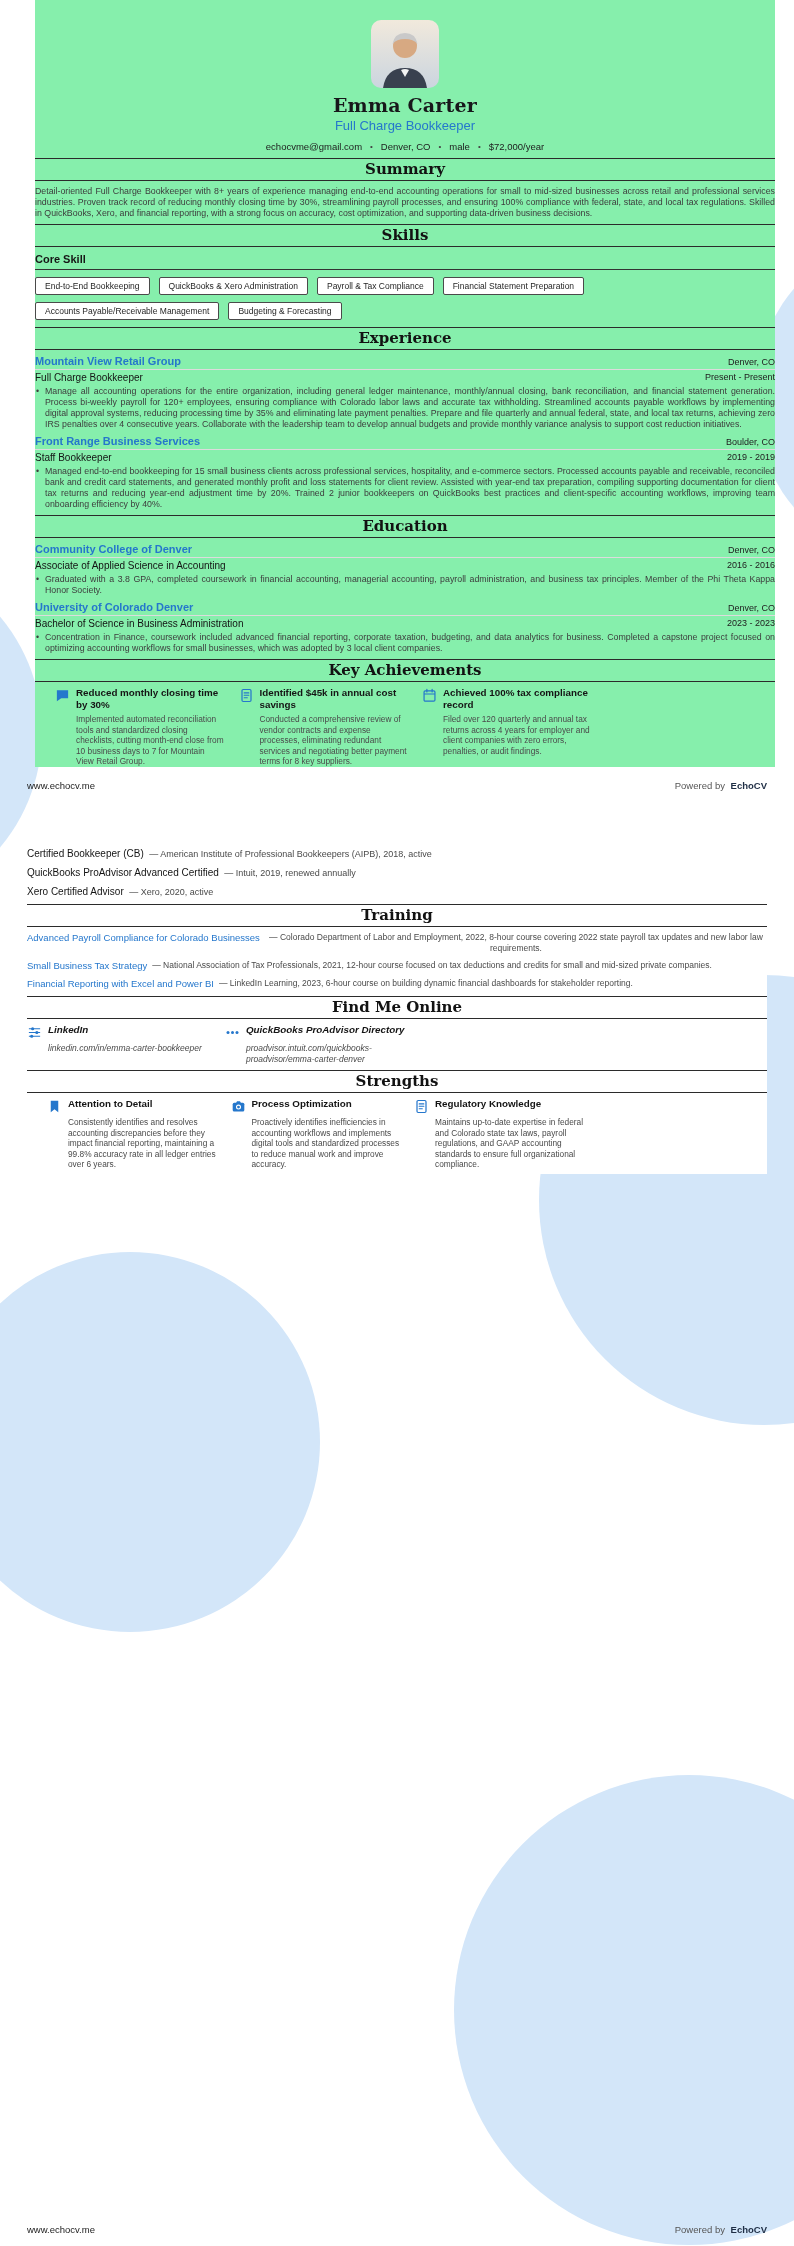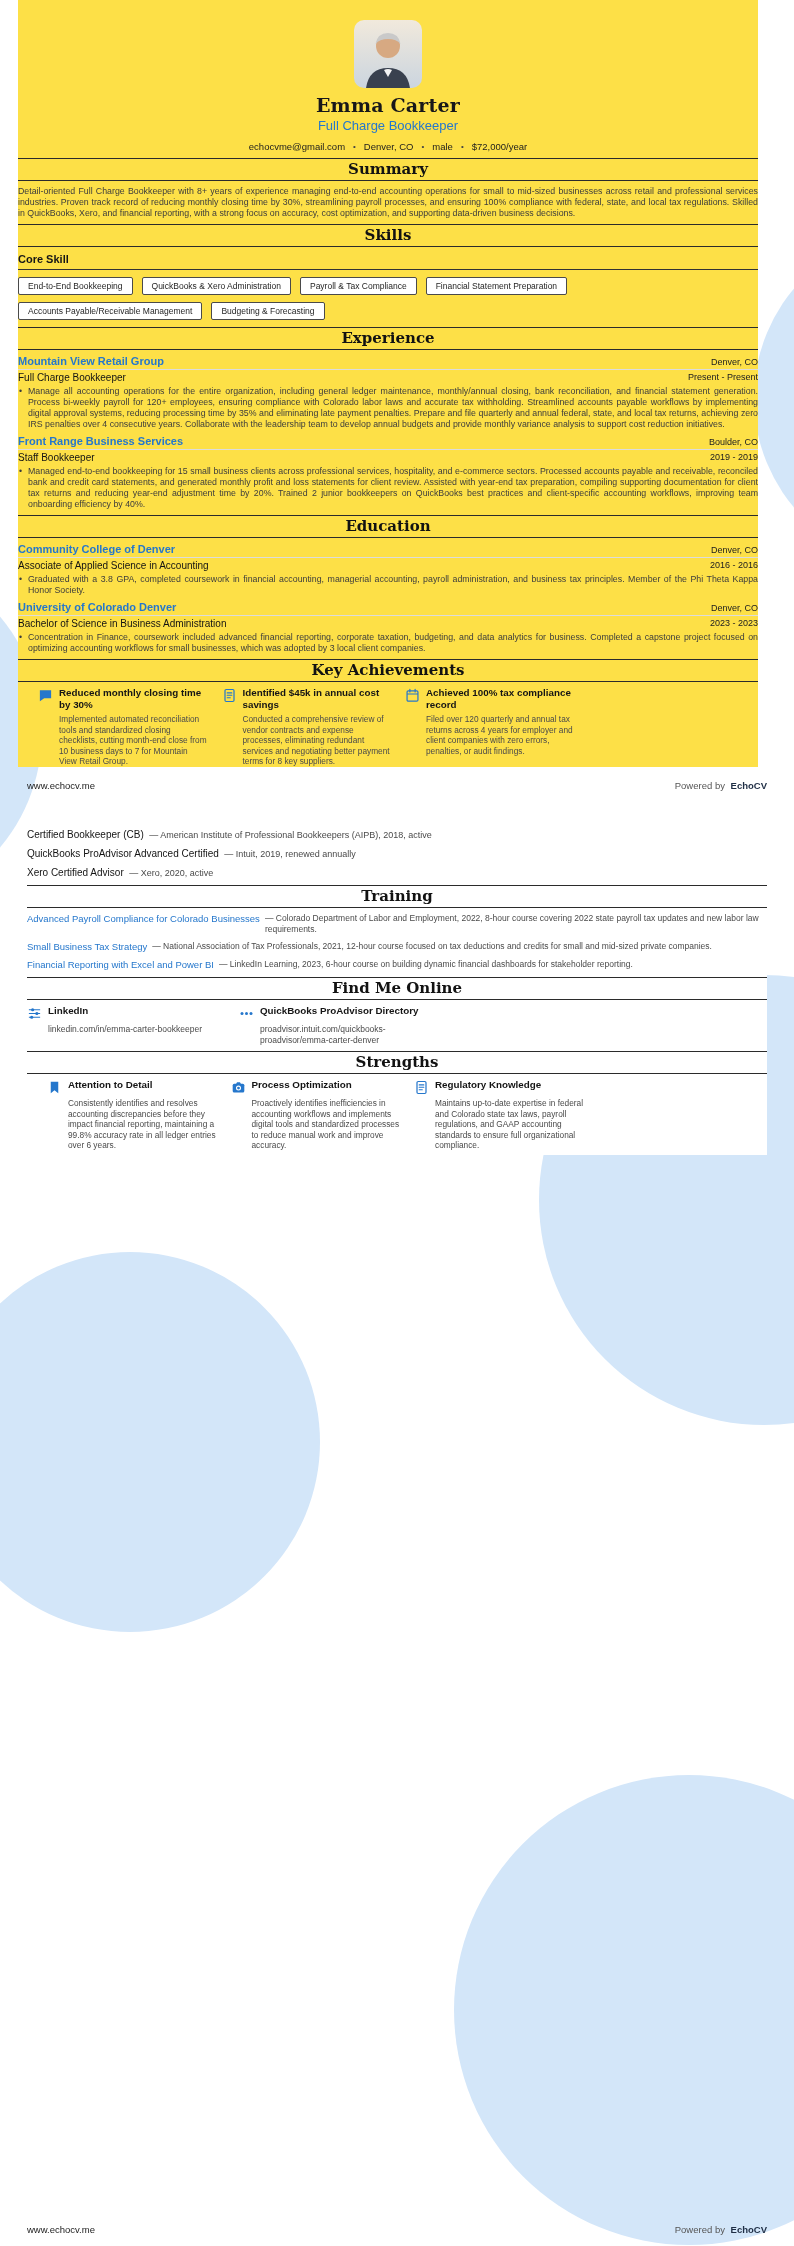--- a/index.html
+++ b/index.html
@@ -9,23 +9,23 @@
   .page { position:relative; width:794px; height:2246px; background:#ffffff; overflow:hidden; }
 
   
   .circle { position:absolute; border-radius:50%; background:#d3e6f9; z-index:0; }
   .c1 { width:340px; height:340px; top:228px;  right:-300px; }
   .c2 { width:360px; height:360px; top:552px;  left:-318px; }
   .c3 { width:450px; height:450px; top:975px;  right:-195px; }
   .c4 { width:380px; height:380px; top:1252px; left:-60px;  }
   .c5 { width:470px; height:470px; top:1775px; right:-130px; }
 
-  .sheet { position:relative; z-index:1; background:#fde047; margin:0 18px; width:740px; }
+  .sheet { position:relative; z-index:1; background:#86efac; margin:0 35px; width:740px; }
   .sheet1 { padding-top:20px; }
-  .sheet2 { position:absolute; top:828px; left:27px; width:740px; z-index:1; background:#fff; }
+  .sheet2 { position:absolute; top:847px; left:27px; width:740px; z-index:1; background:#fff; }
 
   
   .avatar { width:68px; height:68px; margin:0 auto 6px; border-radius:10px; overflow:hidden; display:block; }
   .person-name { font-family:"DejaVu Serif","Liberation Serif",serif; font-size:19px; line-height:23px; font-weight:700; letter-spacing:.2px; text-align:center; color:#17171a; }
   .person-title { text-align:center; color:#2577cc; font-size:13px; line-height:16px; font-weight:500; margin-top:1px; }
   .contact { display:flex; justify-content:center; align-items:center; gap:8px; font-size:9.5px; line-height:13px; color:#1c1c1c; margin-top:5px; }
   .dot::before { content:"•"; color:#444; font-size:8px; }
 
   
   .sec { font-family:"DejaVu Serif","Liberation Serif",serif; font-size:15px; line-height:15px; font-weight:700; text-align:center; color:#121212;
@@ -55,26 +55,26 @@
   .card-icon svg { display:block; width:15px; height:15px; }
   .card-title { font-size:9.8px; line-height:12px; font-weight:700; color:#151515; }
   .card-body { font-size:8.3px; line-height:10.5px; color:#4a4a4a; margin:3px 0 0 21px; }
 
   
   .cert-row { font-size:9px; line-height:13px; color:#4a4a4a; margin-bottom:5px; }
   .cert-name { font-size:10px; color:#141414; font-weight:500; }
   .cert-detail { margin-left:3px; }
 
   
-  .train-row { display:flex; gap:5px; margin-bottom:6px; align-items:flex-start; }
+  .train-row { display:flex; gap:5px; margin-bottom:6px; align-items:flex-start;text-align:center; }
   .train-name { flex:0 0 auto; max-width:235px; font-size:9.5px; line-height:12px; color:#2577cc; }
   .train-detail { font-size:8.5px; line-height:11px; color:#4a4a4a; }
 
   
-  .grid-online { display:grid; grid-template-columns:176px 1fr; column-gap:36px; margin:2px 0 4px; }
+  .grid-online { display:grid; grid-template-columns:176px 1fr; column-gap:22px; margin:2px 0 4px;font-style:italic; }
   .online-url { font-size:8.5px; line-height:11px; color:#4a4a4a; margin:3px 0 0 21px; max-width:168px; overflow-wrap:anywhere; }
 
   
   .pfooter { position:absolute; left:27px; width:740px; display:flex; justify-content:space-between; align-items:baseline;
              font-size:9.5px; line-height:12px; color:#222; z-index:2; background:transparent; }
   .f1 { top:780px; }
   .f2 { top:2224px; }
   .pow-prefix { color:#555; }
   .brand { font-weight:700; color:#1f2e45; margin-left:3px; }
 </style>

